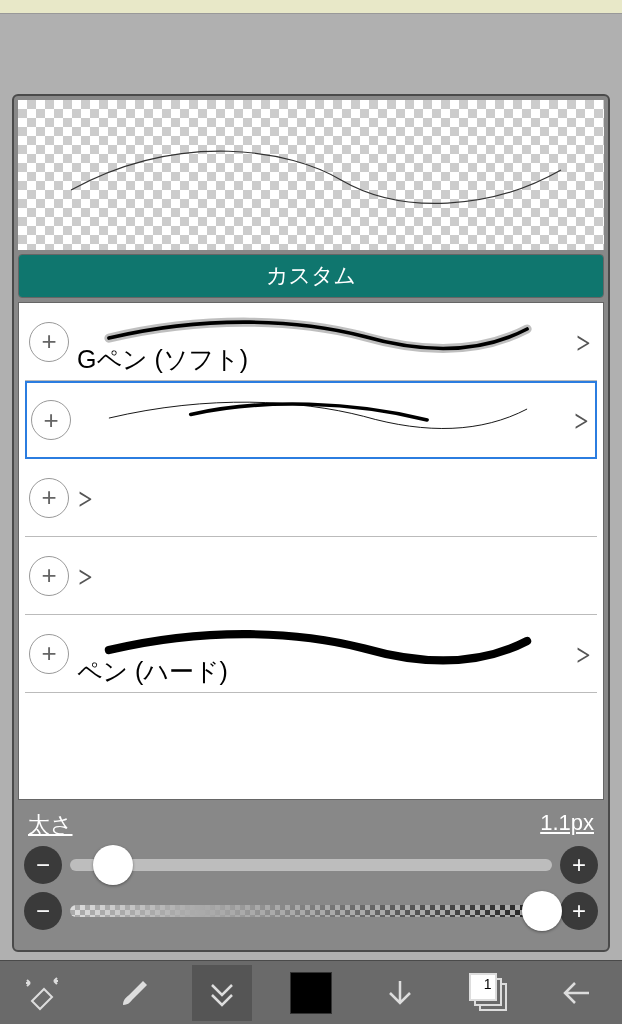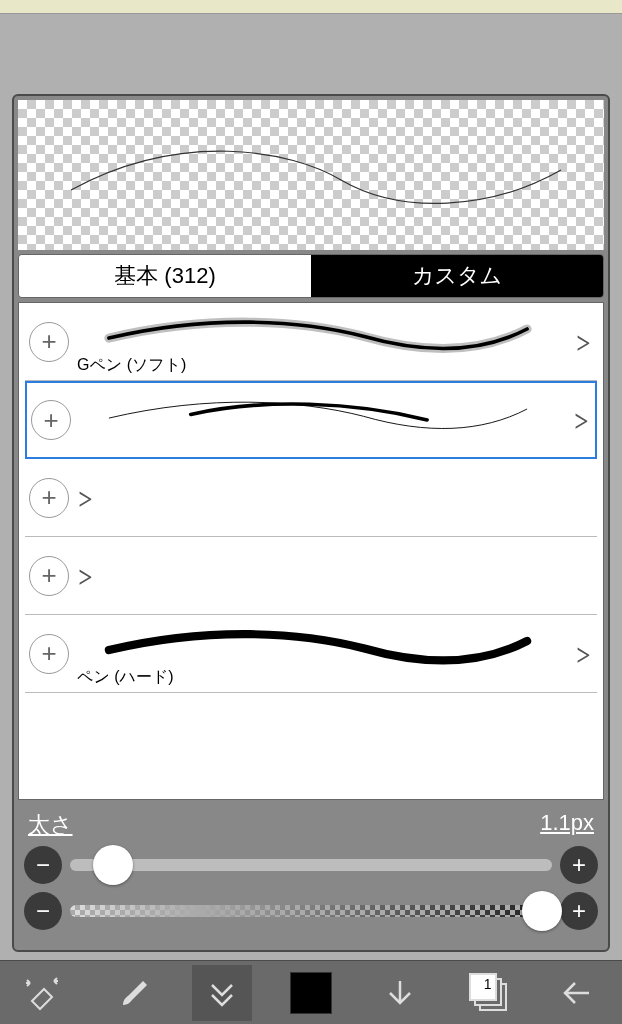--- a/index.html
+++ b/index.html
@@ -52,21 +52,21 @@
   }
   .tab {
     flex:1;
     display:flex;
     align-items:center;
     justify-content:center;
     font-size: 22px;
     cursor:pointer;
   }
   .tab.active { background:#fff; color:#000; }
-  .tab.inactive { background:#000000; color:#fff; }
+  .tab.inactive { background:#0f766e; color:#fff; }
   .brush-list {
     background:#fff;
     margin: 4px;
     flex:1;
     overflow:hidden;
     border: 1px solid #666;
     padding: 0 6px;
   }
   .brush-row {
     position:relative;
@@ -96,21 +96,21 @@
   }
   .stroke-area svg {
     position:absolute;
     top:6px; left:0; right:0;
     width:100%; height:50px;
   }
   .brush-name {
     position:absolute;
     bottom:4px;
     left:8px;
-    font-size:16px;
+    font-size:25px;
     color:#000;
   }
   .chevron {
     width:30px;
     font-size:34px;
     color:#555;
     font-weight:300;
     flex-shrink:0;
     text-align:center;
     cursor:pointer;
@@ -215,21 +215,20 @@
 
 <div class="panel">
 
   <div class="preview">
     <svg viewBox="0 0 560 150">
       <path d="M 40 90 C 150 30, 260 50, 310 80 C 370 115, 460 110, 530 70" stroke="#333" stroke-width="1.2" fill="none"></path>
     </svg>
   </div>
 
   <div class="tabs">
-    <div class="tab active">基本 (312)</div>
     <div class="tab inactive">カスタム</div>
   </div>
 
   <div class="brush-list" id="brush-list">
       <div class="brush-row">
     <div class="add-btn">+</div>
     <div class="stroke-area">
       <svg viewBox="0 0 480 55">
             <path d="M 10 32 C 120 6, 220 12, 290 30 C 360 50, 420 48, 470 22" stroke="#000" stroke-width="10" fill="none" opacity=".25" stroke-linecap="round"></path>
             <path d="M 10 32 C 120 6, 220 12, 290 30 C 360 50, 420 48, 470 22" stroke="#000" stroke-width="4" fill="none" stroke-linecap="round"></path>

